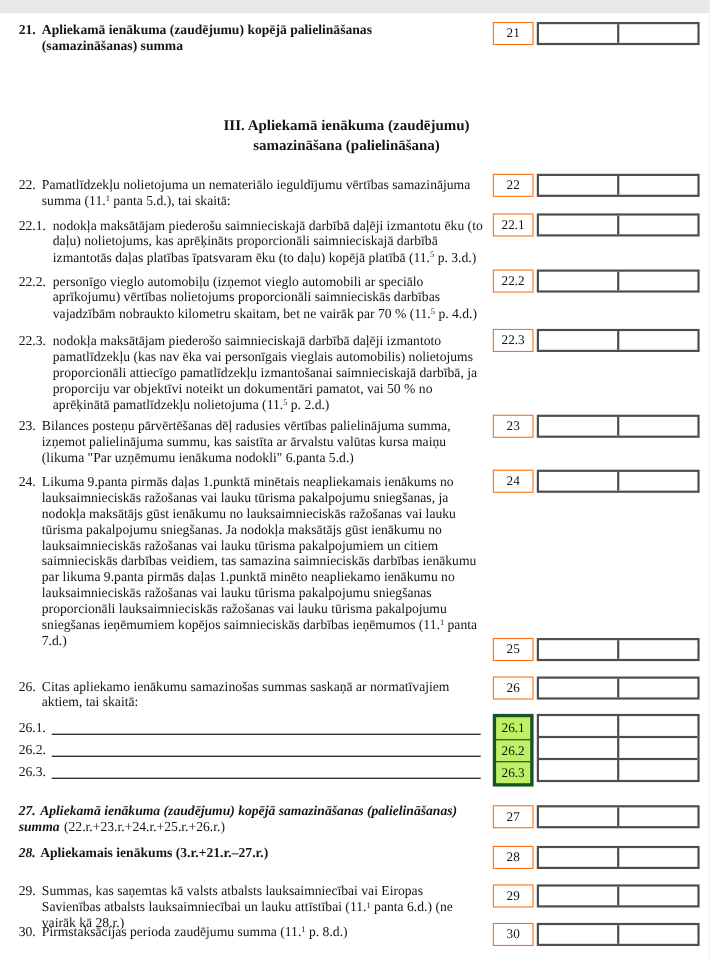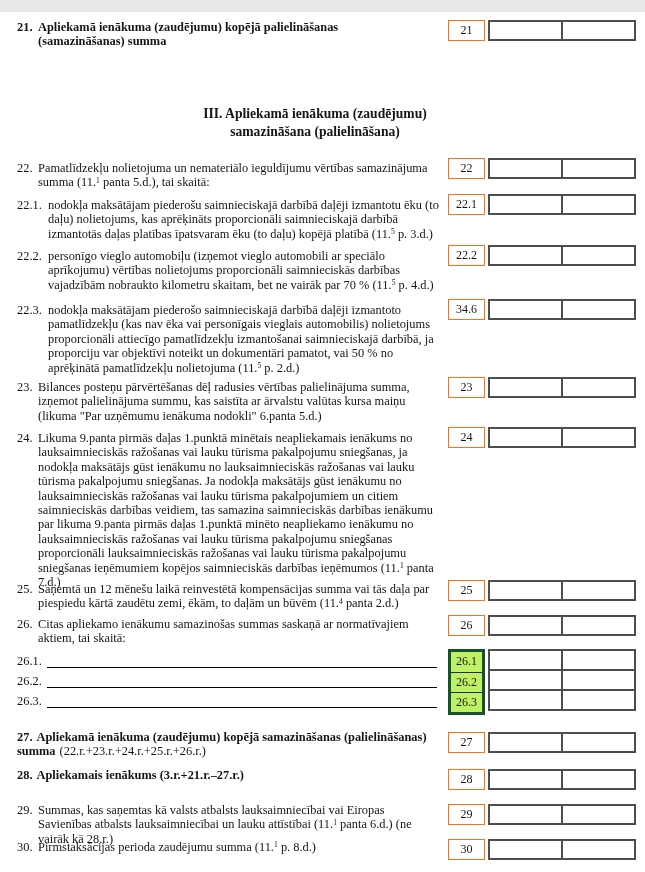--- a/index.html
+++ b/index.html
@@ -14,21 +14,21 @@
   .hang{padding-left:21px;}
   .hang2{padding-left:31px;}
   .num{position:absolute;left:0;top:0;white-space:nowrap;}
   .bold{font-weight:bold;}
   .formula{margin-top:3px;}
   .secheading{
     position:absolute;left:40px;width:550px;text-align:center;
     font-weight:bold;font-size:13.6px;line-height:17.5px;
   }
   sup{font-size:0.62em;line-height:0;vertical-align:baseline;position:relative;top:-0.5em;}
-  .mr{margin-right:4px;}
+  .mr{margin-right:4px;font-style:italic;}
 
   
   .numbox{
     position:absolute;left:448px;width:37px;height:21px;
     border:1px solid #f97316;text-align:center;
     font-size:12px;line-height:19px;background:#fff;
   }
   .valbox{
     position:absolute;left:488px;width:148px;height:21px;
     border:2px solid #4d4d4d;display:flex;background:#fff;
@@ -100,24 +100,20 @@
   <div class="item hang" style="top:368px">
     <span class="num">23.</span>
     <span>Bilances posteņu pārvērtēšanas dēļ radusies vērtības palielinājuma summa, izņemot palielinājuma summu, kas saistīta ar ārvalstu valūtas kursa maiņu (likuma "Par uzņēmumu ienākuma nodokli" 6.panta 5.d.)</span>
   </div>
 
   <div class="item hang" style="top:419px">
     <span class="num">24.</span>
     <span>Likuma 9.panta pirmās daļas 1.punktā minētais neapliekamais ienākums no lauksaimnieciskās ražošanas vai lauku tūrisma pakalpojumu sniegšanas, ja nodokļa maksātājs gūst ienākumu no lauksaimnieciskās ražošanas vai lauku tūrisma pakalpojumu sniegšanas. Ja nodokļa maksātājs gūst ienākumu no lauksaimnieciskās ražošanas vai lauku tūrisma pakalpojumiem un citiem saimnieciskās darbības veidiem, tas samazina saimnieciskās darbības ienākumu par likuma 9.panta pirmās daļas 1.punktā minēto neapliekamo ienākumu no lauksaimnieciskās ražošanas vai lauku tūrisma pakalpojumu sniegšanas proporcionāli lauksaimnieciskās ražošanas vai lauku tūrisma pakalpojumu sniegšanas ieņēmumiem kopējos saimnieciskās darbības ieņēmumos (11.<sup>1</sup> panta 7.d.)</span>
   </div>
 
-  <div class="item hang" style="top:570px">
-    <span class="num">25.</span>
-    <span>Saņemtā un 12 mēnešu laikā reinvestētā kompensācijas summa vai tās daļa par piespiedu kārtā zaudētu zemi, ēkām, to daļām un būvēm (11.<sup>4</sup> panta 2.d.)</span>
-  </div>
 
   <div class="item hang" style="top:605px">
     <span class="num">26.</span>
     <span>Citas apliekamo ienākumu samazinošas summas saskaņā ar normatīvajiem aktiem, tai skaitā:</span>
   </div>
 
   <div class="fillline" style="top:640px">
     <span class="fl-num">26.1.</span>
     <span class="fl-line"></span>
   </div>
@@ -165,21 +161,21 @@
     <div class="cell"></div>
       <div class="cell"></div>
   </div>
 
   <div class="numbox" style="top:233px">22.2</div>
   <div class="valbox" style="top:233px">
     <div class="cell"></div>
       <div class="cell"></div>
   </div>
 
-  <div class="numbox" style="top:287px">34.6</div>
+  <div class="numbox" style="top:287px">22.3</div>
   <div class="valbox" style="top:287px">
     <div class="cell"></div>
       <div class="cell"></div>
   </div>
 
   <div class="numbox" style="top:365px">23</div>
   <div class="valbox" style="top:365px">
     <div class="cell"></div>
       <div class="cell"></div>
   </div>

